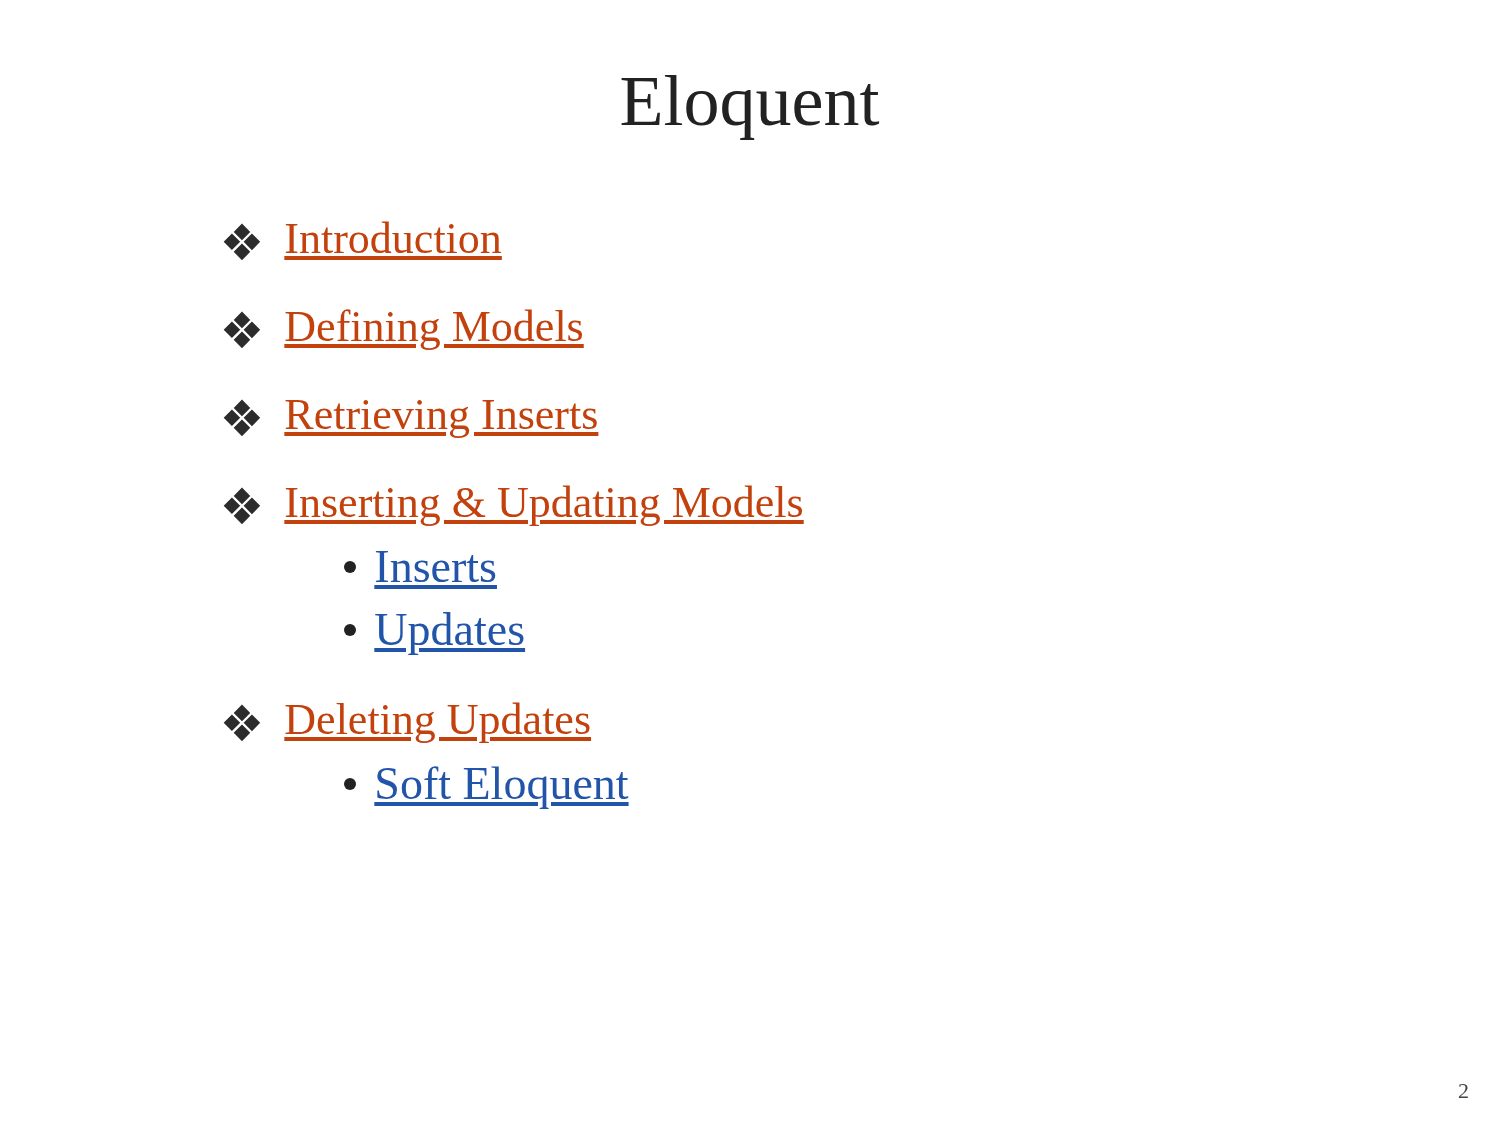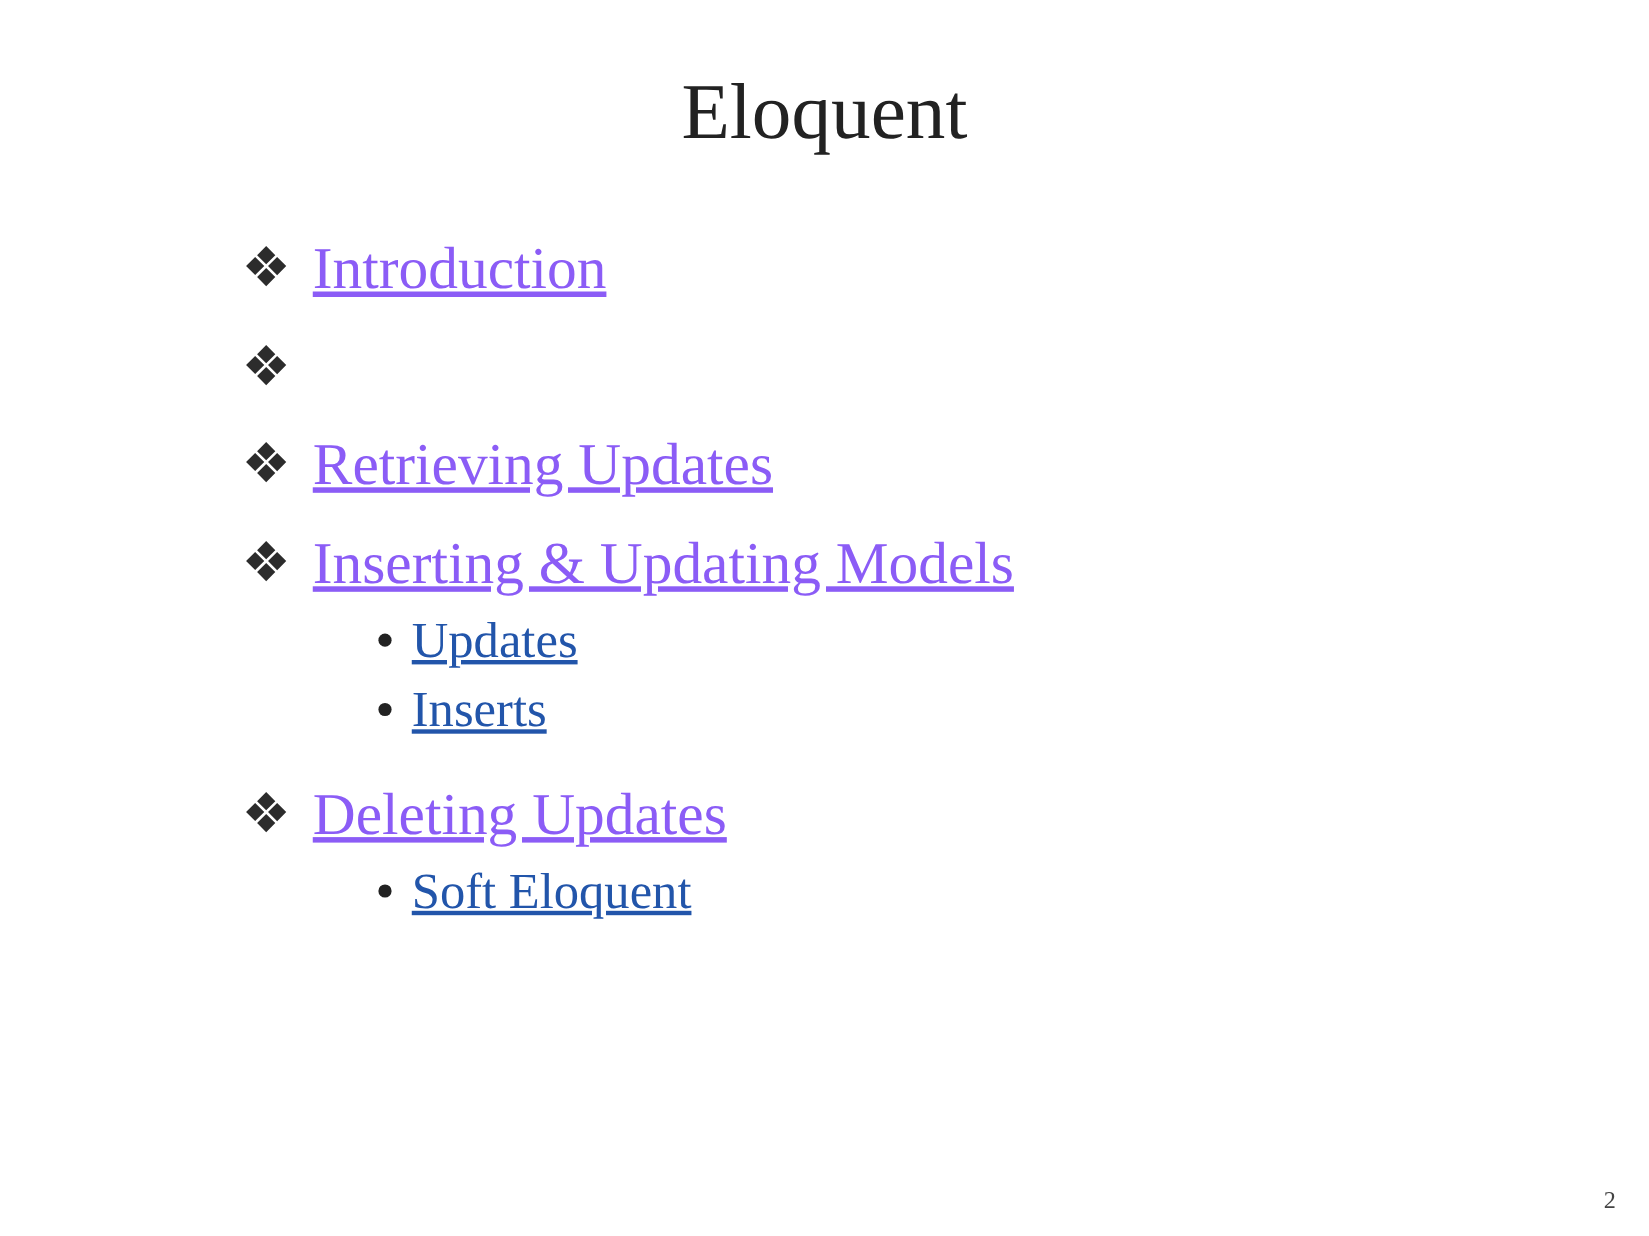--- a/index.html
+++ b/index.html
@@ -57,23 +57,23 @@
 
     .diamond-icon {
       color: #2c2c2c;
       margin-right: 20px;
       font-size: 50px;
       line-height: 1.2;
       flex-shrink: 0;
     }
 
     .main-link {
-      color: #8b5cf6;
+      color: #c2410c;
       text-decoration: underline;
-      font-size: 54px;
+      font-size: 44px;
       font-family: Georgia, 'Times New Roman', serif;
       cursor: pointer;
     }
 
     .sub-list {
       list-style: disc;
       padding: 0;
       margin: 0;
       margin-top: 10px;
     }
@@ -131,39 +131,42 @@
   <div class="content-area">
     <ul class="main-list" id="main-list">
     <li>
           <span class="diamond-icon">❖</span>
           <div class="main-link-and-sub">
             <a class="main-link" href="#">Introduction</a>
           </div>
         </li>
         <li>
           <span class="diamond-icon">❖</span>
+          <div class="main-link-and-sub">
+            <a class="main-link" href="#">Defining Models</a>
+          </div>
         </li>
         <li>
           <span class="diamond-icon">❖</span>
           <div class="main-link-and-sub">
-            <a class="main-link" href="#">Retrieving Updates</a>
+            <a class="main-link" href="#">Retrieving Inserts</a>
           </div>
         </li>
         <li>
           <span class="diamond-icon">❖</span>
           <div class="main-link-and-sub">
             <a class="main-link" href="#">Inserting &amp; Updating Models</a>
             <ul class="sub-list">
               <li>
                 <span class="bullet-dot"></span>
-                <a class="sub-link" href="#">Updates</a>
+                <a class="sub-link" href="#">Inserts</a>
               </li>
               <li>
                 <span class="bullet-dot"></span>
-                <a class="sub-link" href="#">Inserts</a>
+                <a class="sub-link" href="#">Updates</a>
               </li>
             </ul>
           </div>
         </li>
         <li>
           <span class="diamond-icon">❖</span>
           <div class="main-link-and-sub">
             <a class="main-link" href="#">Deleting Updates</a>
             <ul class="sub-list">
               <li>

